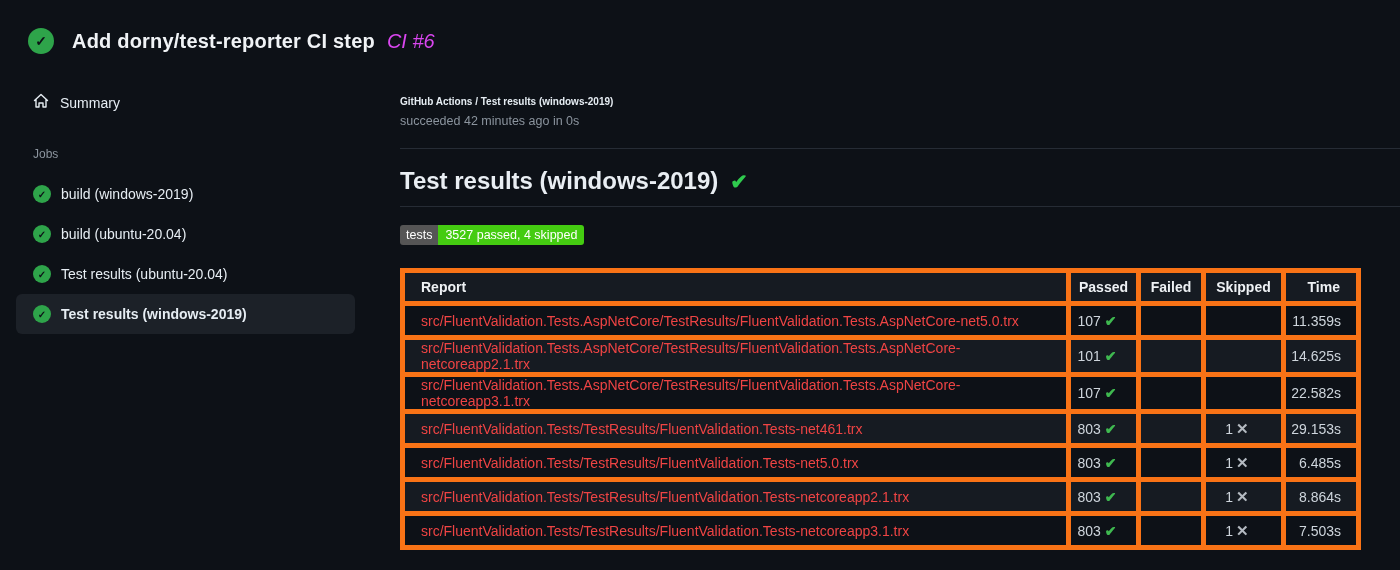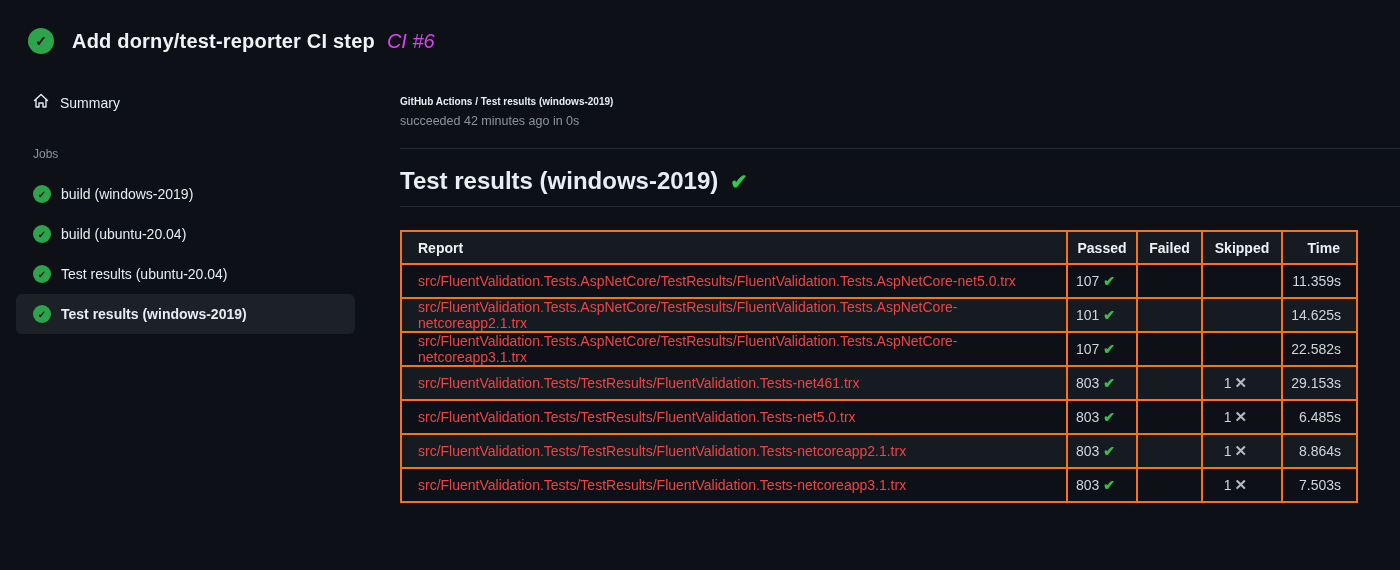--- a/index.html
+++ b/index.html
@@ -43,21 +43,21 @@
   .section-title { font-size:24px; font-weight:700; color:#e9eef3; }
   .section-check { color:#2fcb4e; font-size:21px; font-weight:bold; transform:translateY(1px); }
   .divider.d2 { margin-top:7px; }
 
   .badge { margin-top:18px; display:inline-flex; font-size:12.5px; line-height:20px; color:#ffffff; }
   .badge-label { background:#555555; padding:0 6px; border-radius:3px 0 0 3px; }
   .badge-value { background:#44cc11; padding:0 7px; border-radius:0 3px 3px 0; font-weight:400; }
 
   
   table.results { margin-top:23px; width:956px; border-collapse:collapse; table-layout:fixed; font-size:14px; }
-  table.results th, table.results td { border:2px solid #f97316; }
+  table.results th, table.results td { border:5px solid #f97316; }
   table.results thead th {
     background:#161b22; height:33px; color:#eef1f4; font-weight:700;
   }
   th.c-report { text-align:left; padding-left:16px; }
   th.c-center { text-align:center; }
   th.c-time { text-align:right; padding-right:16px; }
   tbody td { height:34px; }
   tbody tr:nth-child(odd)  { background:#0d1117; }
   tbody tr:nth-child(even) { background:#161b22; }
   td.report { padding-left:16px; }
@@ -112,20 +112,24 @@
     <div class="job-title">GitHub Actions / Test results (windows-2019)</div>
     <div class="job-status">succeeded 42 minutes ago in 0s</div>
     <div class="divider d1"></div>
 
     <div class="section-head">
       <span class="section-title">Test results (windows-2019)</span>
       <span class="section-check">✔</span>
     </div>
     <div class="divider d2"></div>
 
+    <div class="badge">
+      <span class="badge-label">tests</span>
+      <span class="badge-value">3527 passed, 4 skipped</span>
+    </div>
 
     <table class="results">
       <colgroup>
         <col style="width:666px">
           <col style="width:70px">
           <col style="width:65px">
           <col style="width:80px">
           <col style="width:75px">
       </colgroup>
       <thead>

